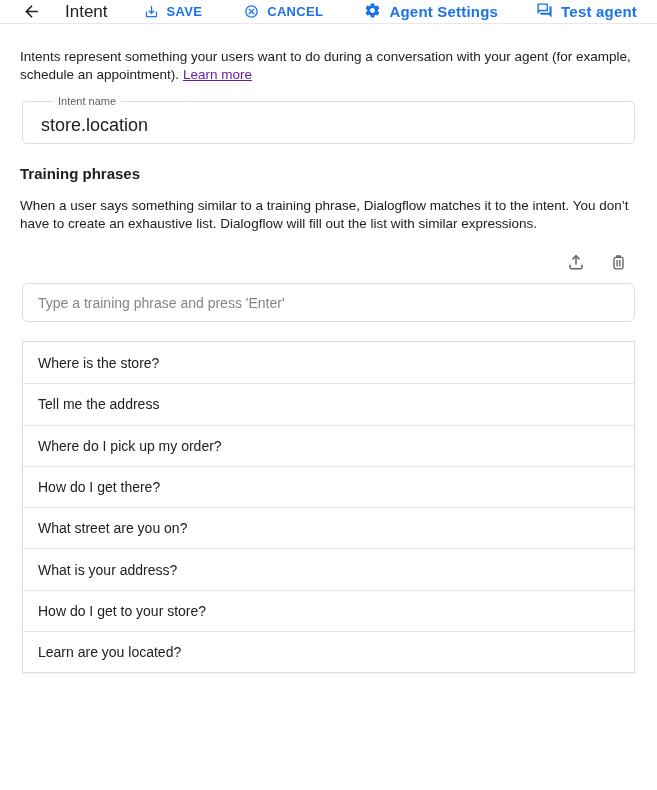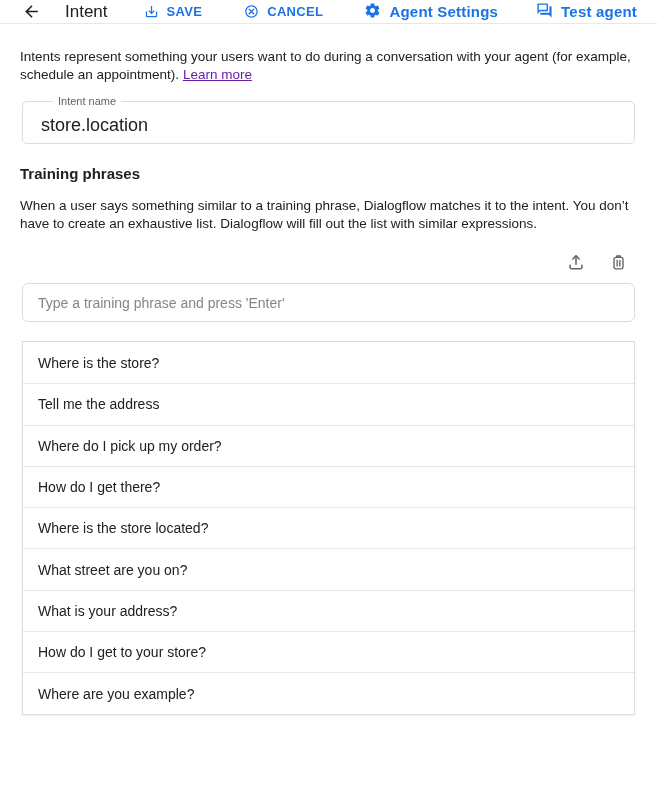--- a/index.html
+++ b/index.html
@@ -254,27 +254,24 @@
   <div class="phrase-row">
       <span>Tell me the address</span>
     </div>
   <div class="phrase-row">
       <span>Where do I pick up my order?</span>
     </div>
   <div class="phrase-row">
       <span>How do I get there?</span>
     </div>
   <div class="phrase-row">
-      <span>Where is the store located?</span>
-    </div>
-  <div class="phrase-row">
       <span>What street are you on?</span>
     </div>
   <div class="phrase-row">
       <span>What is your address?</span>
     </div>
   <div class="phrase-row">
       <span>How do I get to your store?</span>
     </div>
   <div class="phrase-row">
-      <span>Where are you example?</span>
+      <span>Learn are you located?</span>
     </div>
 </div>
 
 </body></html>

